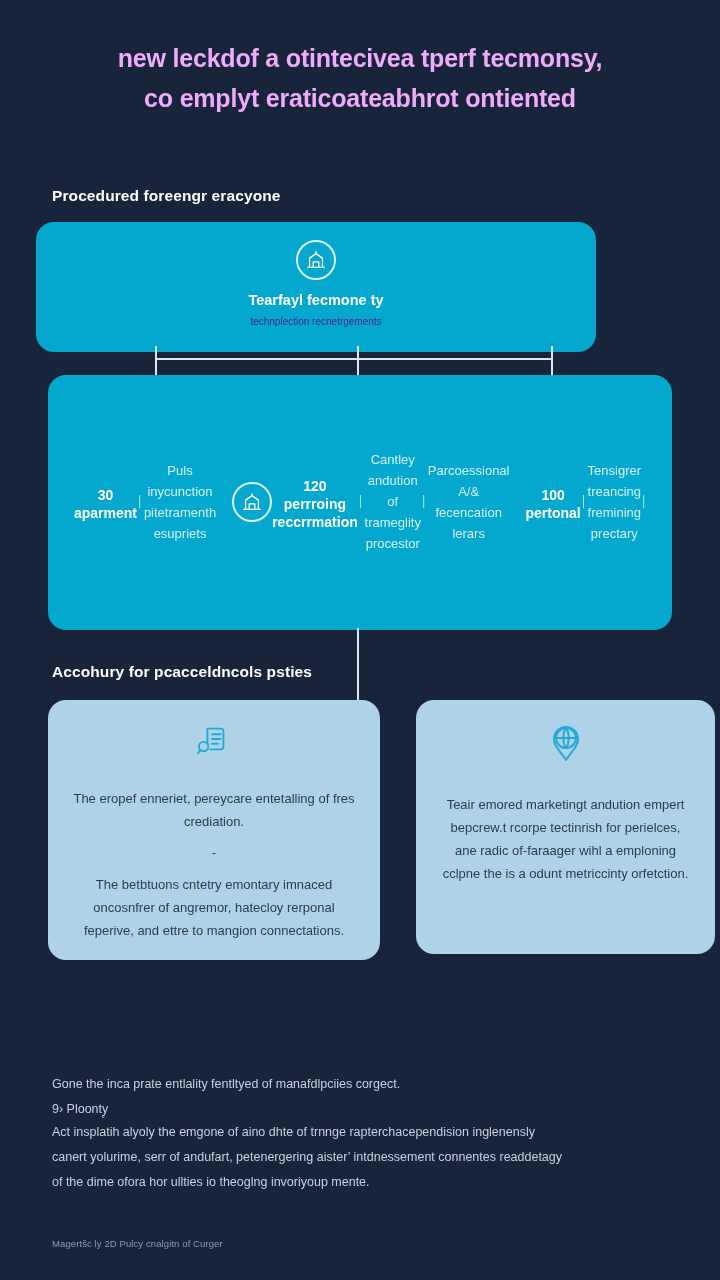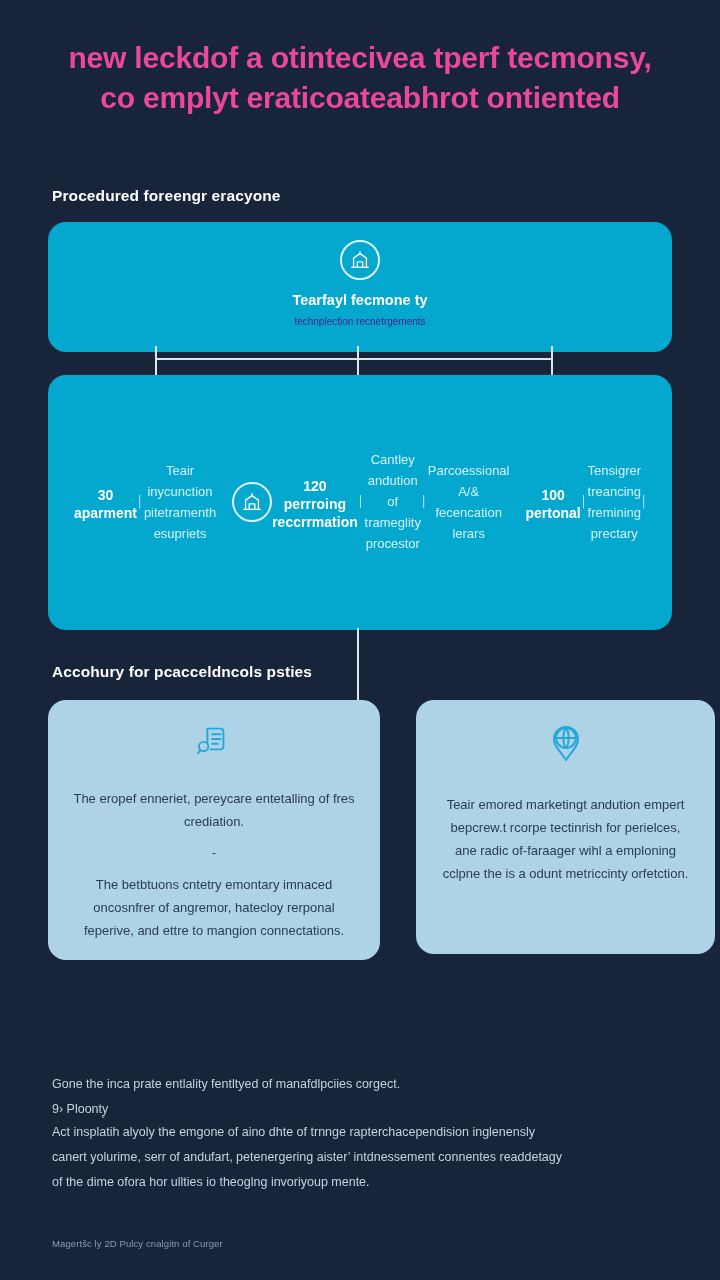--- a/index.html
+++ b/index.html
@@ -23,22 +23,22 @@
 
   
   .title-block {
     position: absolute;
     left: 50px;
     top: 38px;
     width: 620px;
     text-align: center;
   }
   .title-line {
-    color: #ec4899;
-    font-size: 30px;
+    color: #f0abfc;
+    font-size: 25px;
     font-weight: 700;
     line-height: 40px;
     letter-spacing: -0.2px;
   }
 
   
   .section-heading {
     position: absolute;
     color: #ffffff;
     font-size: 15.5px;
@@ -49,23 +49,23 @@
   #heading-accounts   { left: 52px; top: 663px; }
 
   
   .teal-card {
     position: absolute;
     background: #04a8ce;
     border-radius: 18px;
     box-sizing: border-box;
   }
   #card-top {
-    left: 48px;
+    left: 36px;
     top: 222px;
-    width: 624px;
+    width: 560px;
     height: 130px;
   }
   #card-columns {
     left: 48px;
     top: 375px;
     width: 624px;
     height: 255px;
   }
 
   .icon-circle {
@@ -245,21 +245,21 @@
   <div class="conn" id="conn-v-m"></div>
   <div class="conn" id="conn-v-r"></div>
 
   <div class="teal-card" id="card-columns">
     <div class="columns">
 
       <div class="column">
         <div class="col-icon-slot"></div>
         <div class="col-title">30 aparment</div>
         <div class="col-sep">│</div>
-        <div class="col-body">Teair inycunction pitetramenth esupriets</div>
+        <div class="col-body">Puls inycunction pitetramenth esupriets</div>
       </div>
 
       <div class="column">
         <div class="col-icon-slot">
           <div class="icon-circle">
             <svg width="22" height="22" viewBox="0 0 24 24" fill="none" stroke="#ffffff" stroke-width="1.5" stroke-linecap="round" stroke-linejoin="round">
               <path d="M5 20V10l7-5 7 5v10"></path>
               <path d="M3 20h18"></path>
               <path d="M9 20v-6h6v6"></path>
               <path d="M12 5V3"></path>

